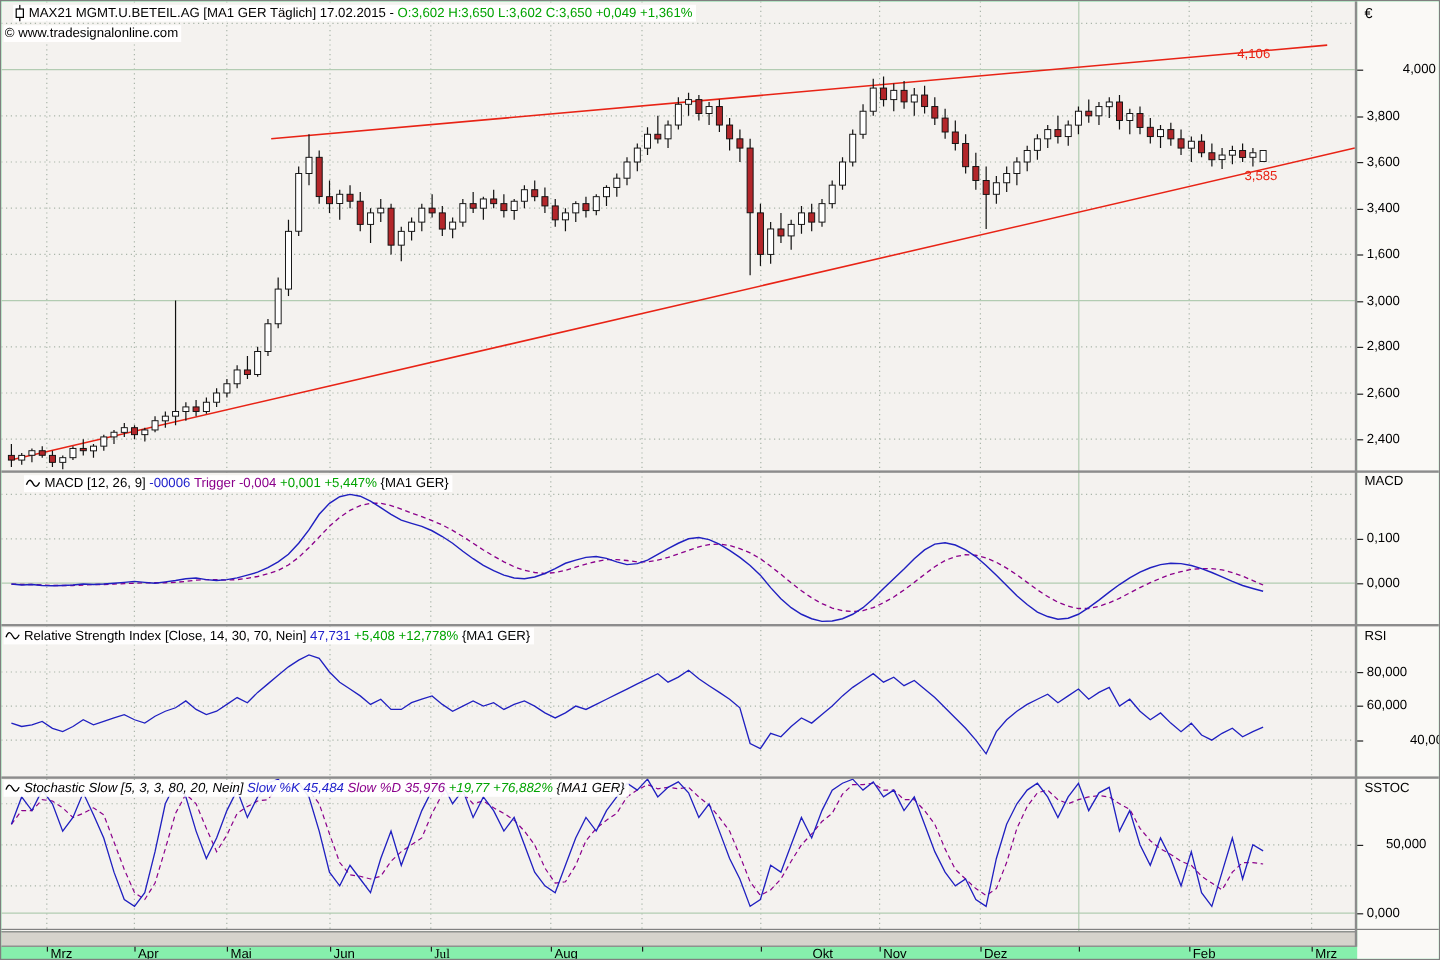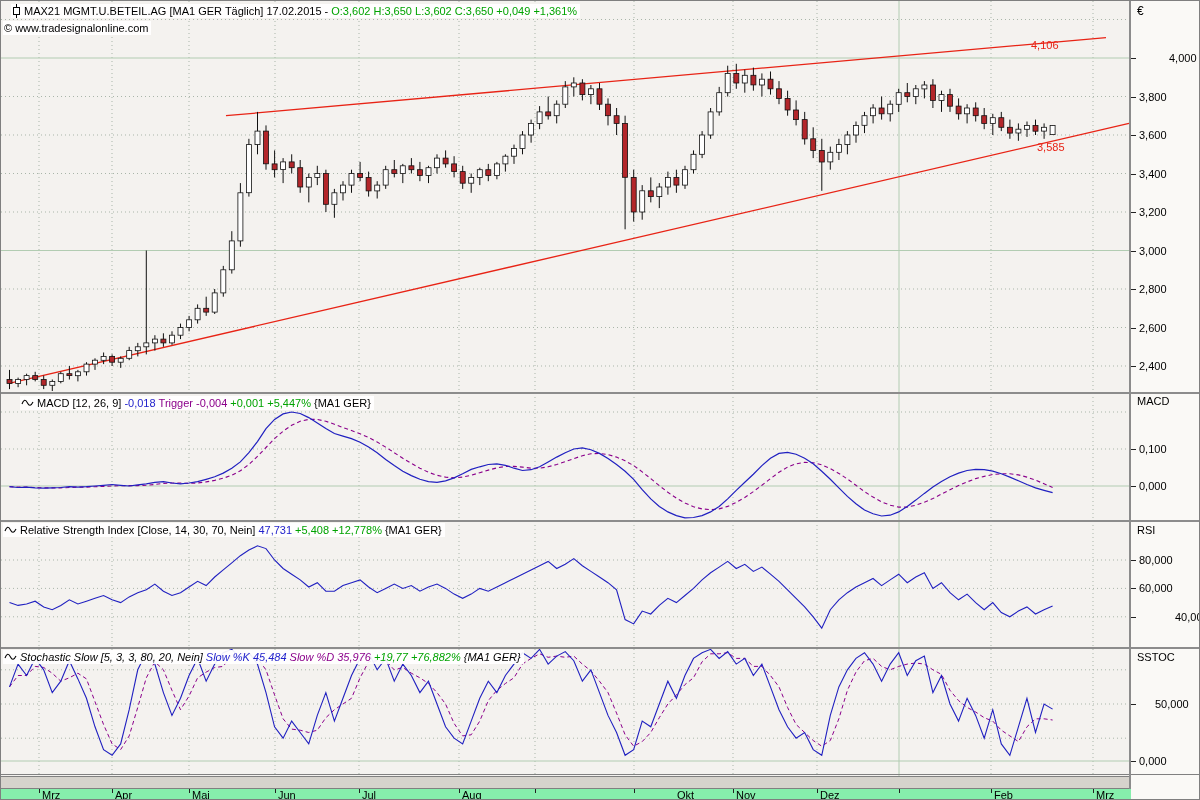--- a/index.html
+++ b/index.html
@@ -333,21 +333,21 @@
     <span>© www.tradesignalonline.com</span>
   </div>
 
   <div class="hdr" style="left:19px;top:395px;">
     <span style="display:inline-flex;">
       <svg width="13" height="10">
           <path d="M1,6 Q3.5,-1 6.5,5 Q9,10 12,4" fill="none" stroke="#000" stroke-width="1.1"></path>
         </svg>
     </span>
     <span>MACD [12, 26, 9]</span>
-    <span class="blue">-0,018</span>
+    <span class="blue">-00006</span>
     <span class="purple">Trigger -0,004</span>
     <span class="green">+0,001 +5,447%</span>
     <span>{MA1 GER}</span>
   </div>
 
   <div class="hdr" style="left:2px;top:522px;">
     <span style="display:inline-flex;">
       <svg width="13" height="10">
           <path d="M1,6 Q3.5,-1 6.5,5 Q9,10 12,4" fill="none" stroke="#000" stroke-width="1.1"></path>
         </svg>
@@ -387,21 +387,21 @@
   <div id="labels-holder">
       <div class="mtick" style="left: 38px;"></div>
       <div class="mlabel" style="left: 41px;">Mrz</div>
       <div class="mtick" style="left: 111px;"></div>
       <div class="mlabel" style="left: 114px;">Apr</div>
       <div class="mtick" style="left: 188px;"></div>
       <div class="mlabel" style="left: 191px;">Mai</div>
       <div class="mtick" style="left: 274px;"></div>
       <div class="mlabel" style="left: 277px;">Jun</div>
       <div class="mtick" style="left: 358px;"></div>
-      <div class="mlabel" style="left: 361px;">Jul</div>
+      <div class="mlabel" style="left: 361px; font-family: Liberation Serif, serif;">Jul</div>
       <div class="mtick" style="left: 458px;"></div>
       <div class="mlabel" style="left: 461px;">Aug</div>
       <div class="mtick" style="left: 534px;"></div>
       <div class="mlabel" style="left: 537px; margin-top: 16px;">Sep</div>
       <div class="mtick" style="left: 633px;"></div>
       <div class="mlabel" style="left: 636px; margin-left: 40px;">Okt</div>
       <div class="mtick" style="left: 732px;"></div>
       <div class="mlabel" style="left: 735px;">Nov</div>
       <div class="mtick" style="left: 816px;"></div>
       <div class="mlabel" style="left: 819px;">Dez</div>
@@ -415,21 +415,21 @@
 
 <div class="tickdash" style="left: 1130px; top: 57px;"></div>
     <div class="ticklab" style="left: 1138px; top: 51px; margin-left: 30px;">4,000</div>
     <div class="tickdash" style="left: 1130px; top: 96px;"></div>
     <div class="ticklab" style="left: 1138px; top: 90px;">3,800</div>
     <div class="tickdash" style="left: 1130px; top: 134px;"></div>
     <div class="ticklab" style="left: 1138px; top: 128px;">3,600</div>
     <div class="tickdash" style="left: 1130px; top: 173px;"></div>
     <div class="ticklab" style="left: 1138px; top: 167px;">3,400</div>
     <div class="tickdash" style="left: 1130px; top: 211px;"></div>
-    <div class="ticklab" style="left: 1138px; top: 205px;">3,200</div>
+    <div class="ticklab" style="left: 1138px; top: 205px;">1,600</div>
     <div class="tickdash" style="left: 1130px; top: 250px;"></div>
     <div class="ticklab" style="left: 1138px; top: 244px;">3,000</div>
     <div class="tickdash" style="left: 1130px; top: 288px;"></div>
     <div class="ticklab" style="left: 1138px; top: 282px;">2,800</div>
     <div class="tickdash" style="left: 1130px; top: 327px;"></div>
     <div class="ticklab" style="left: 1138px; top: 321px;">2,600</div>
     <div class="tickdash" style="left: 1130px; top: 365px;"></div>
     <div class="ticklab" style="left: 1138px; top: 359px;">2,400</div>
     <div class="tickdash" style="left: 1130px; top: 448px;"></div>
     <div class="ticklab" style="left: 1138px; top: 442px;">0,100</div>

